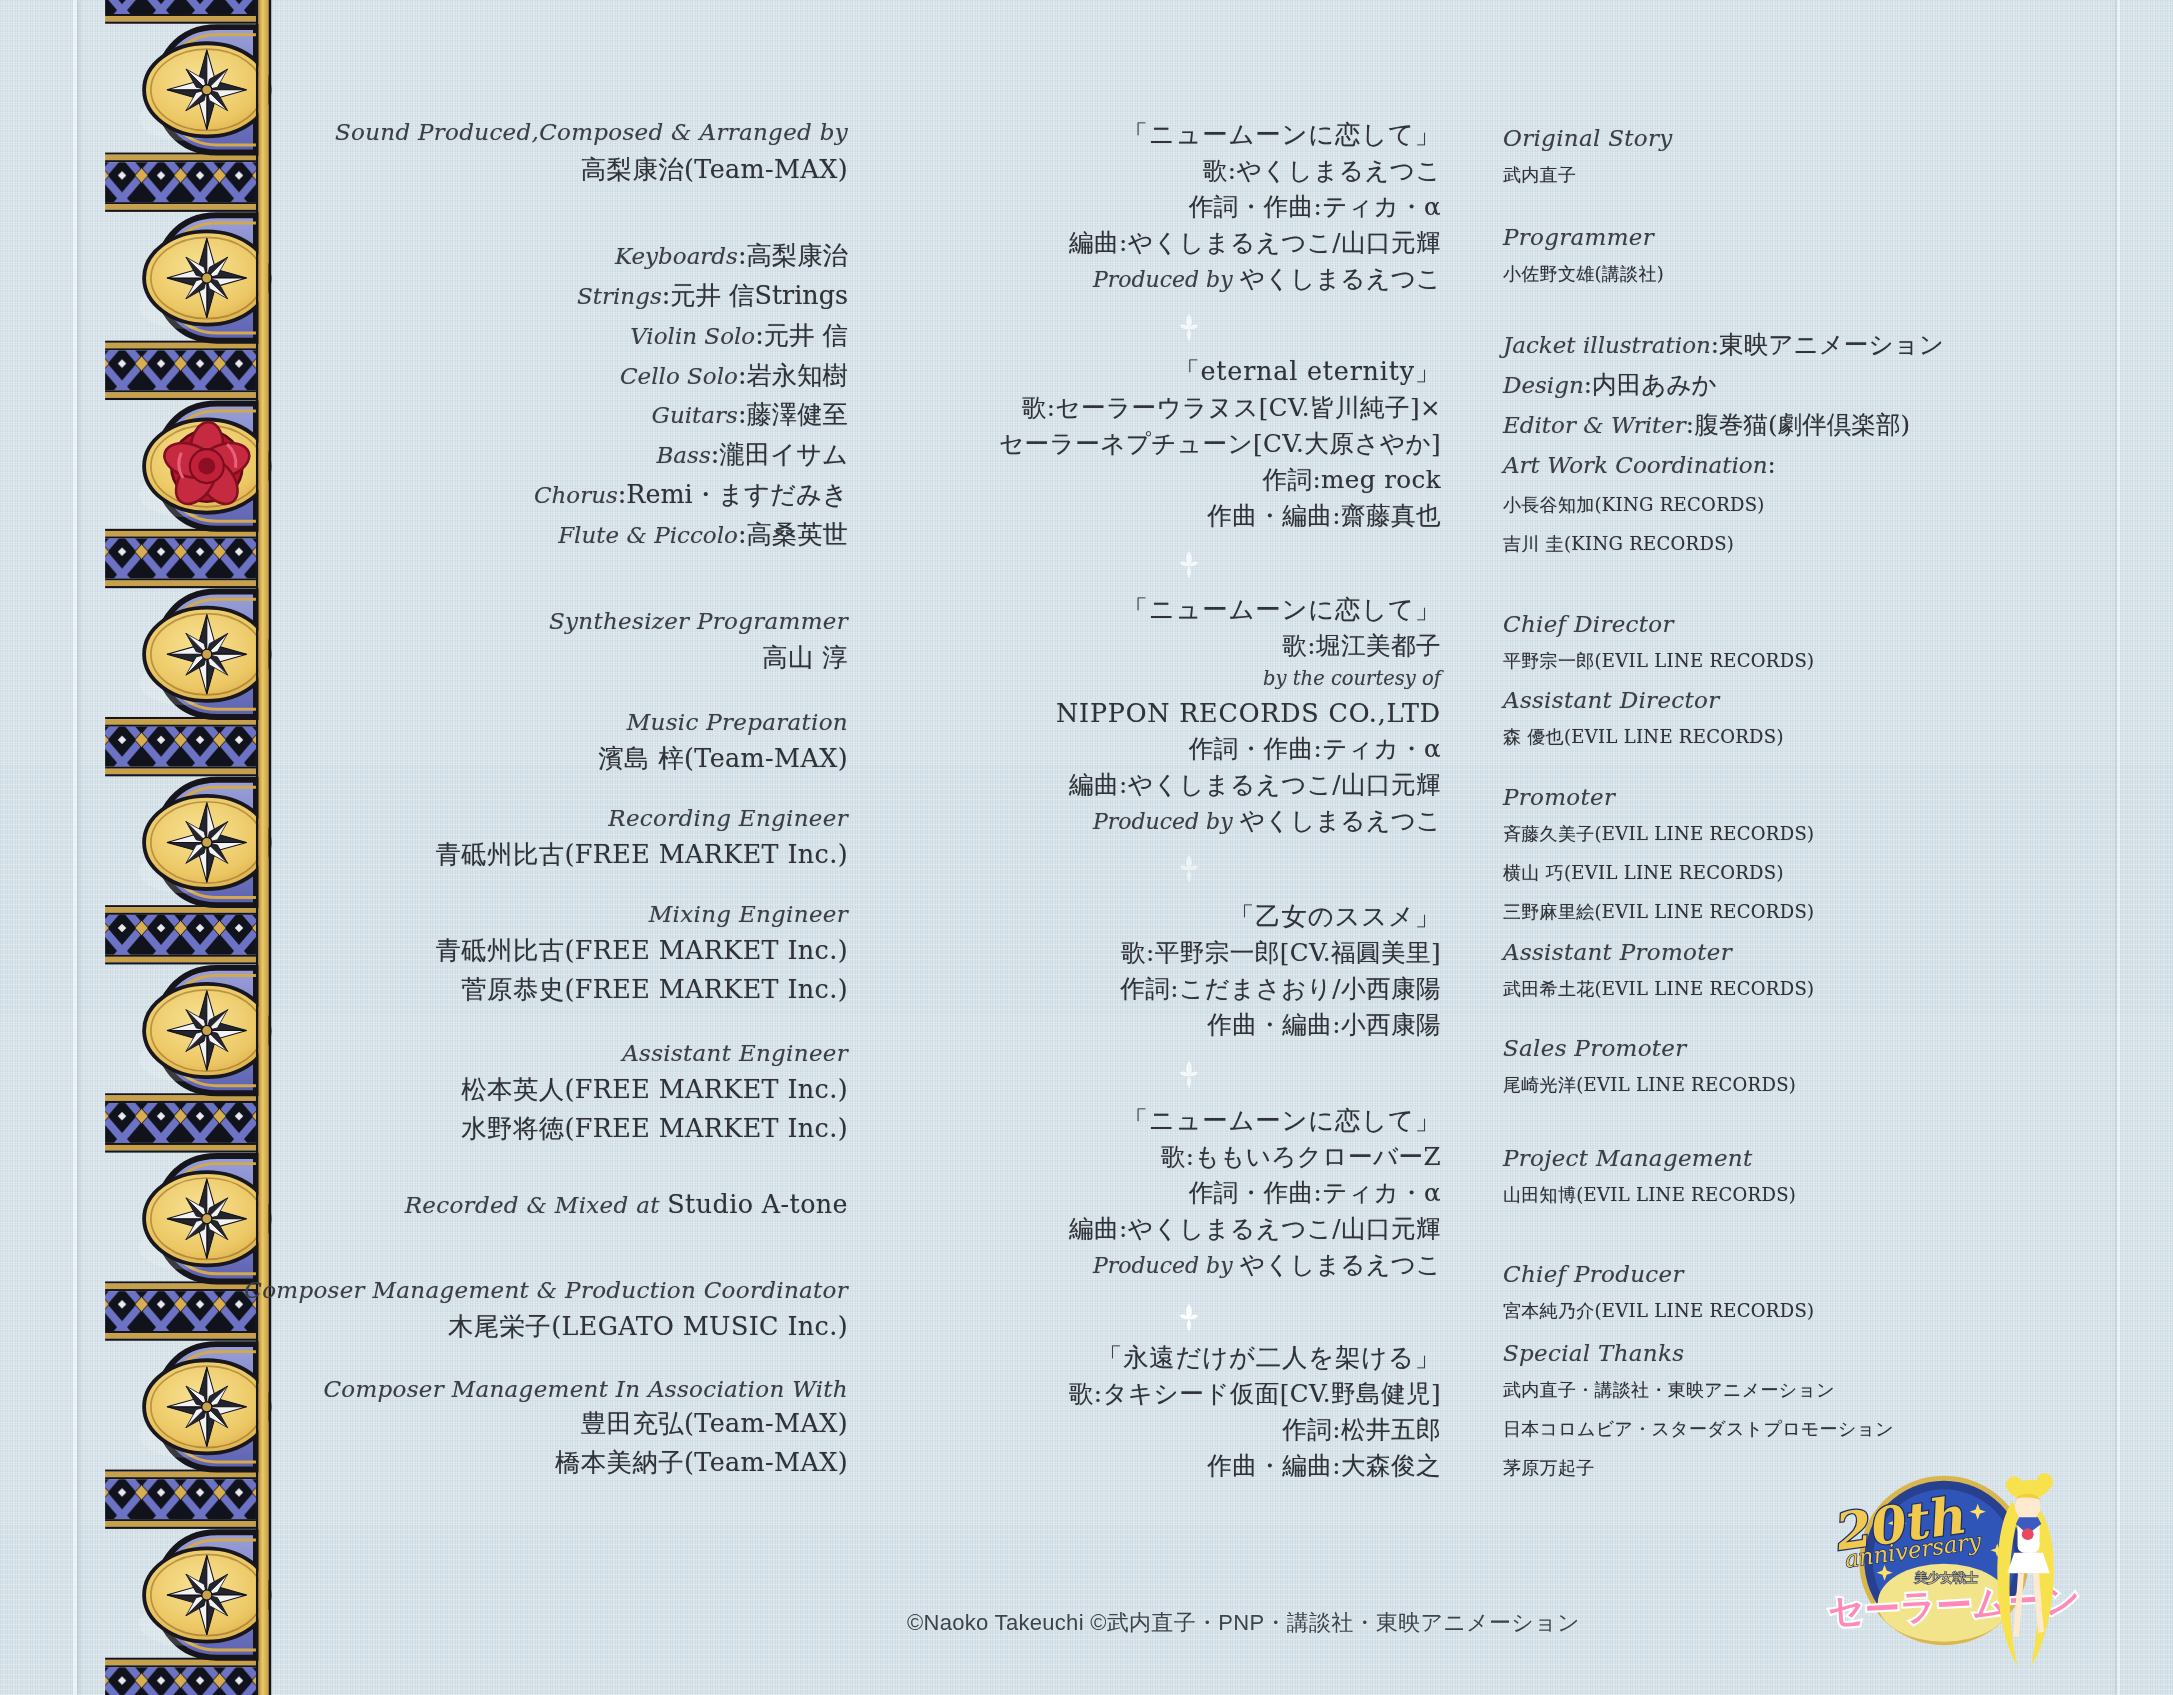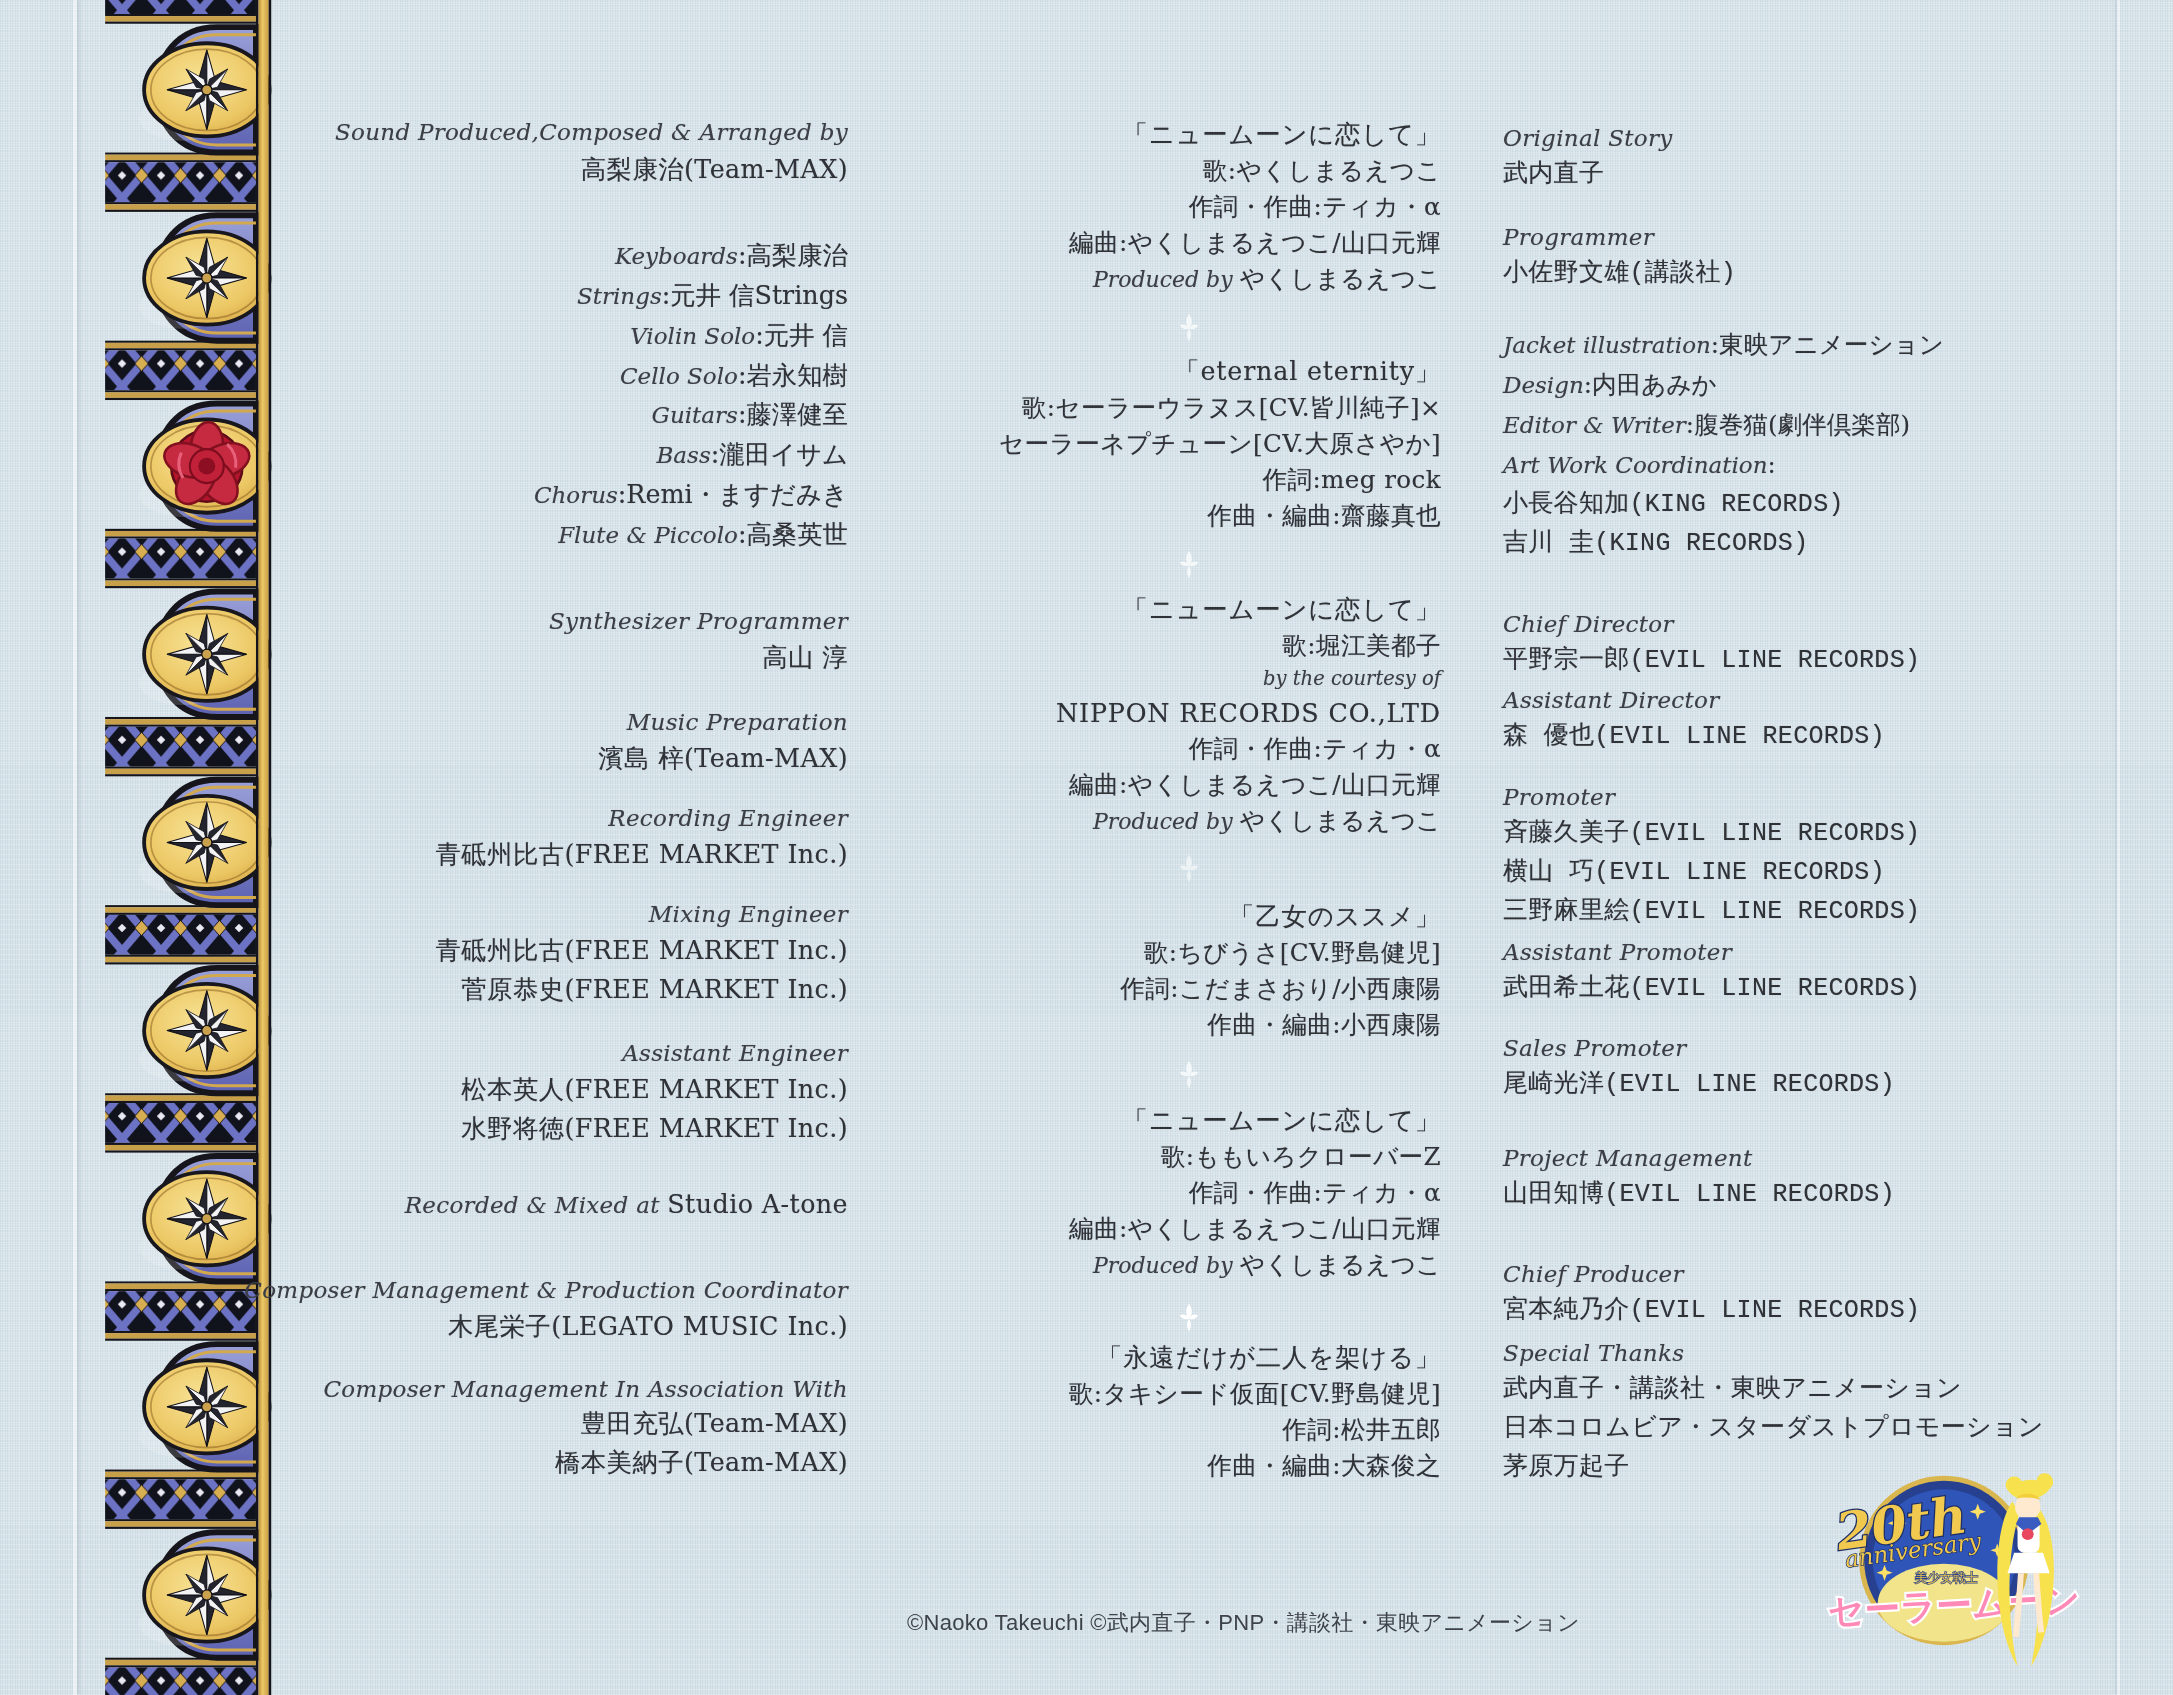--- a/index.html
+++ b/index.html
@@ -30,21 +30,21 @@
   .song-line{font-size:24.6px;line-height:36px;letter-spacing:0.4px;}
   .song-courtesy{font-size:19.5px;line-height:30.5px;}
   .song-company{font-size:25.4px;line-height:36px;letter-spacing:0.8px;}
   .song-produced{font-size:24.6px;line-height:36px;}
   .song-produced .script{font-size:22px;}
   .divider{position:absolute;left:1177px;width:24px;height:32px;}
   
   #col3{position:absolute;left:1503px;top:0;width:627px;height:1695px;}
   .sec{position:absolute;left:0;white-space:nowrap;}
   .c3-label{font-size:23px;line-height:34px;letter-spacing:0.3px;}
-  .c3-line{font-size:25px;line-height:39px;letter-spacing:0.3px;font-family:Liberation Mono, monospace;}
+  .c3-line{font-size:18px;line-height:39px;letter-spacing:0.3px;}
   .c3-pair{font-size:24.6px;line-height:39px;}
   .c3-pair .script{font-size:23px;margin-top:8px;}
   
   #copyright{
     position:absolute;left:907px;top:1608px;width:424px;text-align:center;
     font-family:"Liberation Sans","DejaVu Sans",sans-serif;
     font-size:22px;color:#3e434a;letter-spacing:0.3px;white-space:nowrap;
   }
   svg text{font-family:"DejaVu Serif","Liberation Serif",serif;}
 </style>
@@ -217,21 +217,21 @@
       <div class="serif song-line soft">歌:堀江美都子</div>
       <div class="script song-courtesy soft">by the courtesy of</div>
       <div class="serif song-company soft">NIPPON RECORDS CO.,LTD</div>
       <div class="serif song-line soft">作詞・作曲:ティカ・α</div>
       <div class="serif song-line soft">編曲:やくしまるえつこ/山口元輝</div>
       <div class="song-produced"><span class="script soft">Produced by </span><span class="serif soft">やくしまるえつこ</span></div>
     </div>
 
     <div class="song" style="top:898px">
       <div class="serif song-title soft">「乙女のススメ」</div>
-      <div class="serif song-line soft">歌:ちびうさ[CV.野島健児]</div>
+      <div class="serif song-line soft">歌:平野宗一郎[CV.福圓美里]</div>
       <div class="serif song-line soft">作詞:こだまさおり/小西康陽</div>
       <div class="serif song-line soft">作曲・編曲:小西康陽</div>
     </div>
 
     <div class="song" style="top:1102px">
       <div class="serif song-title soft">「ニュームーンに恋して」</div>
       <div class="serif song-line soft">歌:ももいろクローバーZ</div>
       <div class="serif song-line soft">作詞・作曲:ティカ・α</div>
       <div class="serif song-line soft">編曲:やくしまるえつこ/山口元輝</div>
       <div class="song-produced"><span class="script soft">Produced by </span><span class="serif soft">やくしまるえつこ</span></div>

